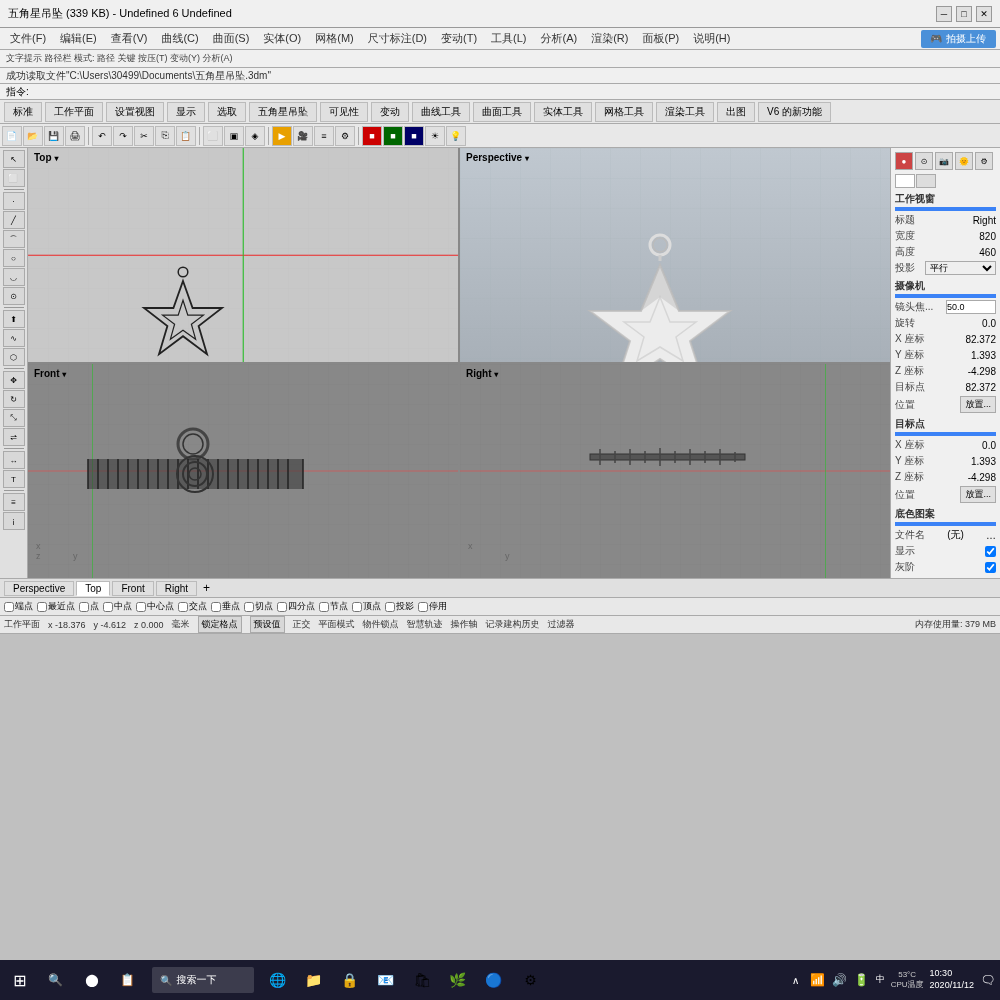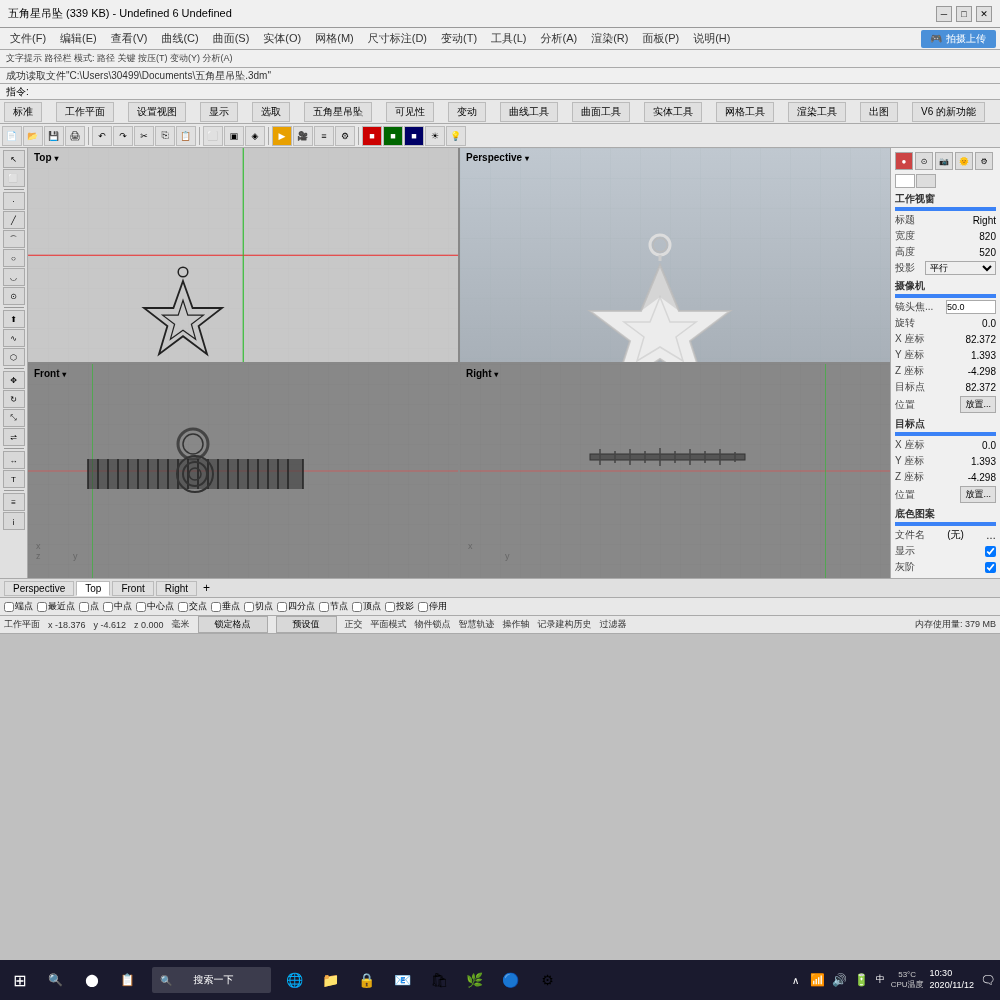--- a/index.html
+++ b/index.html
@@ -96,21 +96,21 @@
 
     
     #toolbar {
       width: 100%;
       height: 24px;
       background: #e8e8e8;
       display: flex;
       align-items: center;
       padding: 0 4px;
       border-bottom: 1px solid #aaa;
-      gap: 14px;
+      gap: 3px;
       flex-wrap: nowrap;
       overflow: hidden;
     }
     .tb-tab {
       padding: 2px 8px;
       font-size: 10px;
       background: #e0e0e0;
       border: 1px solid #bbb;
       cursor: pointer;
       white-space: nowrap;
@@ -364,21 +364,21 @@
       font-size: 9px;
     }
     .bb-item {
       white-space: nowrap;
       color: #333;
     }
     .bb-btn {
       background: #d8d8d8;
       border: 1px solid #aaa;
       font-size: 9px;
-      padding: 1px 16px;
+      padding: 1px 3px;
       cursor: pointer;
     }
 
     
     #taskbar {
       position: absolute;
       bottom: 0;
       width: 1000px;
       height: 40px;
       background: #1a1a2e;
@@ -738,21 +738,21 @@
     <div class="rp-row">
       <span class="rp-label">标题</span>
       <span class="rp-value">Right</span>
     </div>
     <div class="rp-row">
       <span class="rp-label">宽度</span>
       <span class="rp-value">820</span>
     </div>
     <div class="rp-row">
       <span class="rp-label">高度</span>
-      <span class="rp-value">520</span>
+      <span class="rp-value">460</span>
     </div>
     <div class="rp-row">
       <span class="rp-label">投影</span>
       <select class="rp-dropdown">
         <option>平行</option>
         <option>透视</option>
       </select>
     </div>
 
     <div class="rp-section">摄像机</div>
@@ -905,21 +905,21 @@
 </div>
 
 <div id="taskbar">
   <div class="tb-win-btn" style="color:white;">⊞</div>
   <div class="tb-win-btn" style="color:white; font-size:12px;">🔍</div>
   <div class="tb-win-btn" style="color:white; font-size:12px;">⬤</div>
   <div class="tb-win-btn" style="color:white; font-size:12px;">📋</div>
 
   <div style="height:26px; background:rgba(255,255,255,0.15); border-radius:2px; display:flex; align-items:center; padding:0 8px; min-width:90px; color:white; font-size:10px; margin:0 4px;">
     <span>🔍</span>
-    <input type="text" value="搜索一下" style="background: transparent; border: none; color: white; font-size: 10px; width: 70px; outline: none; margin-left: 21px;">
+    <input type="text" value="搜索一下" style="background: transparent; border: none; color: white; font-size: 10px; width: 70px; outline: none; margin-left: 4px;">
   </div>
 
   <div class="tb-win-btn" style="color:#0090e0; font-size:14px;">🌐</div>
   <div class="tb-win-btn" style="font-size:14px;">📁</div>
   <div class="tb-win-btn" style="font-size:14px;">🔒</div>
   <div class="tb-win-btn" style="font-size:14px;">📧</div>
   <div class="tb-win-btn" style="font-size:14px;">🛍</div>
   <div class="tb-win-btn" style="font-size:14px; color:#5c5;">🌿</div>
   <div class="tb-win-btn" style="font-size:14px; color:#55f;">🔵</div>
   <div class="tb-win-btn" style="font-size:14px;">⚙</div>

